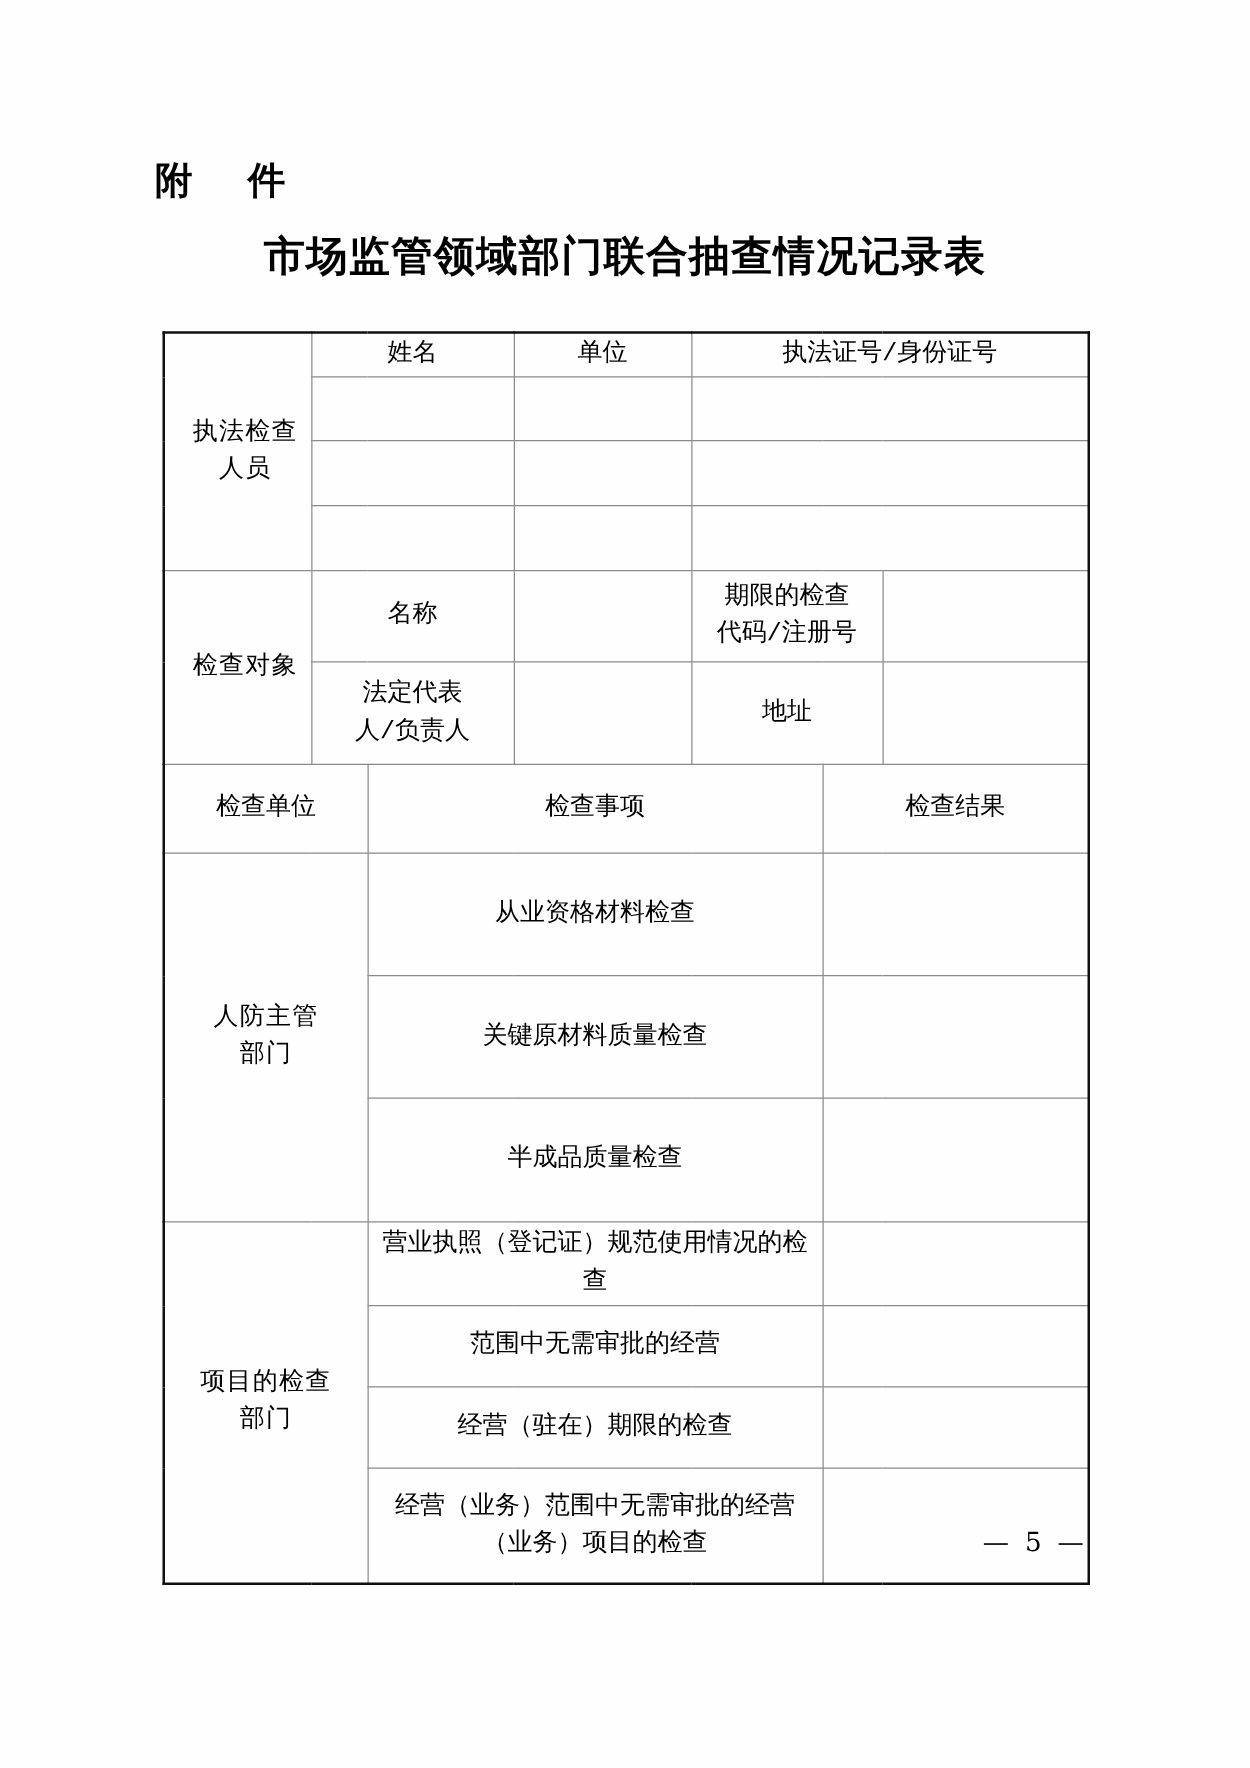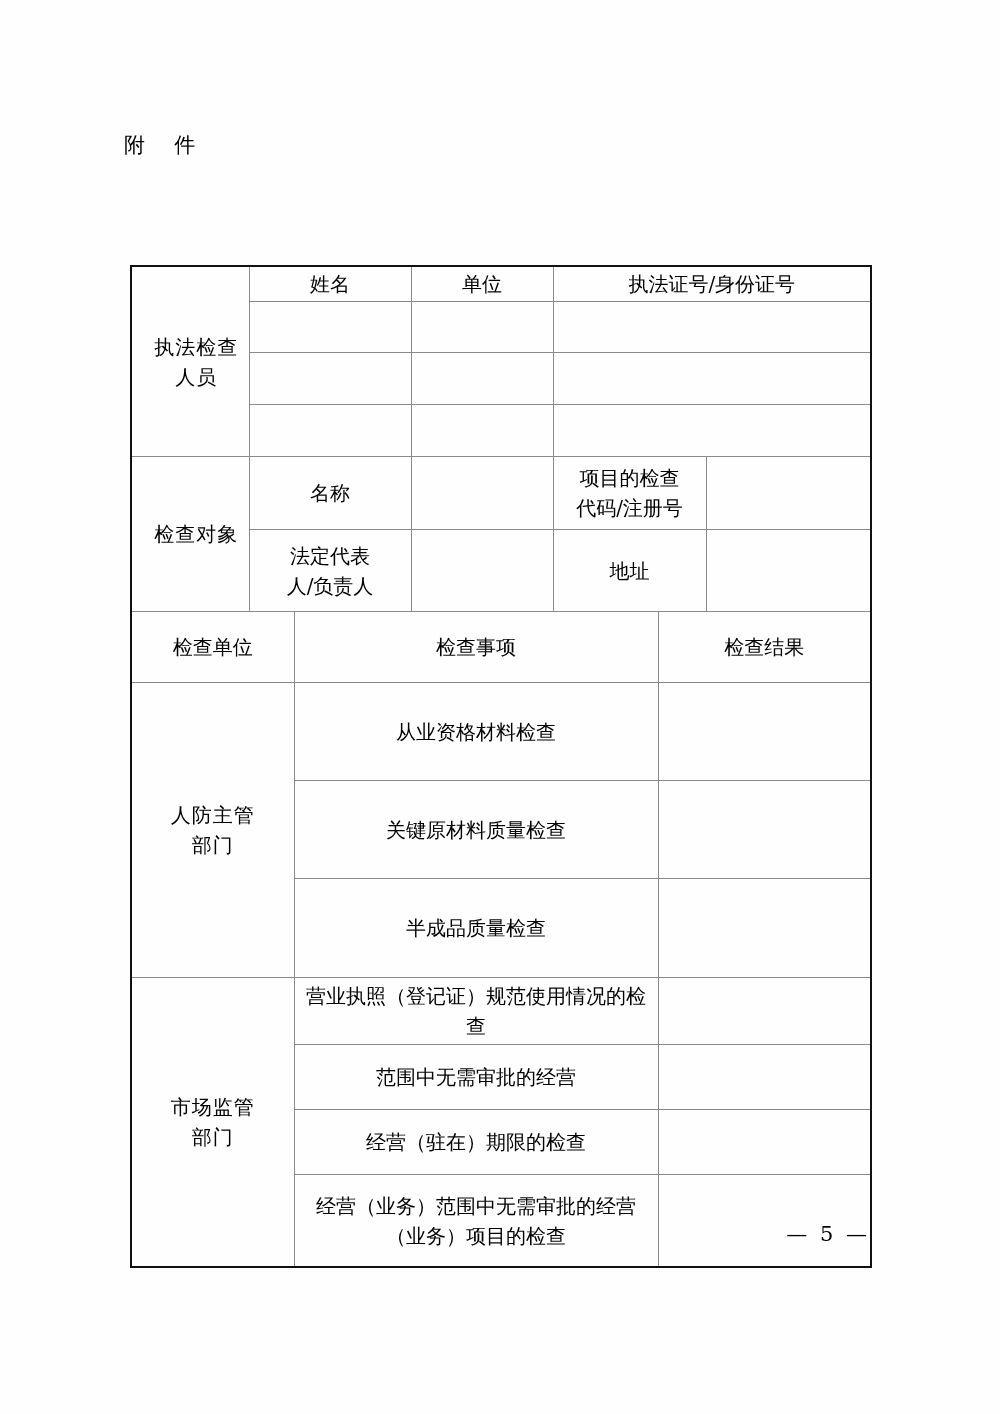--- a/index.html
+++ b/index.html
@@ -20,22 +20,22 @@
     position: absolute;
     inset: 0;
     background: #fefefe;
   }
 
   
   .attach-label {
     position: absolute;
     left: 124px;
     top: 128px;
-    font-size: 21px;
-    font-weight: normal;
+    font-size: 30px;
+    font-weight: bold;
     letter-spacing: 0.5px;
     line-height: 34px;
     white-space: pre;
     font-family: "DejaVu Sans", "Liberation Sans", sans-serif;
   }
 
   
   .doc-title {
     position: absolute;
     left: 0;
@@ -69,20 +69,21 @@
   }
 
   
   .form-table {
     border: 2px solid #111111;
   }
 
   .cell-text {
     display: block;
     white-space: pre-line;
+    font-family: Liberation Mono, monospace;
   }
 
   .v-label { font-size: 20px; letter-spacing: 1px; margin-left: 12px; }
   .tall-label { font-size: 20px; letter-spacing: 1px; }
 
   .empty-cell { }
 
   
   .page-number {
     position: absolute;
@@ -97,20 +98,21 @@
     font-family: "DejaVu Serif", "Liberation Serif", serif;
   }
 </style>
 </head>
 <body>
 
 <div class="page">
 
   <div class="attach-label">附    件</div>
 
+  <div class="doc-title">市场监管领域部门联合抽查情况记录表</div>
 
   <table class="form-table">
     <colgroup>
       <col style="width:118px">
       <col style="width:45px">
       <col style="width:117px">
       <col style="width:142px">
       <col style="width:105px">
       <col style="width:48px">
       <col style="width:165px">
@@ -152,21 +154,21 @@
 
       <tr>
         <td rowspan="2">
           <span class="cell-text v-label">检查对象</span>
         </td>
         <td colspan="2" style="height:68px">
           <span class="cell-text">名称</span>
         </td>
         <td class="empty-cell"></td>
         <td colspan="2">
-          <span class="cell-text">项目的检查
+          <span class="cell-text">期限的检查
 代码/注册号</span>
         </td>
         <td class="empty-cell"></td>
       </tr>
 
       <tr>
         <td colspan="2" style="height:77px">
           <span class="cell-text">法定代表
 人/负责人</span>
         </td>
@@ -207,21 +209,21 @@
       </tr>
       <tr>
         <td colspan="3" style="height:94px">
           <span class="cell-text">半成品质量检查</span>
         </td>
         <td colspan="2" class="empty-cell"></td>
       </tr>
 
       <tr>
         <td colspan="2" rowspan="4">
-          <span class="cell-text tall-label">市场监管
+          <span class="cell-text tall-label">项目的检查
 部门</span>
         </td>
         <td colspan="3" style="height:62px">
           <span class="cell-text">营业执照（登记证）规范使用情况的检查</span>
         </td>
         <td colspan="2" class="empty-cell"></td>
       </tr>
       <tr>
         <td colspan="3" style="height:60px">
           <span class="cell-text">范围中无需审批的经营</span>

